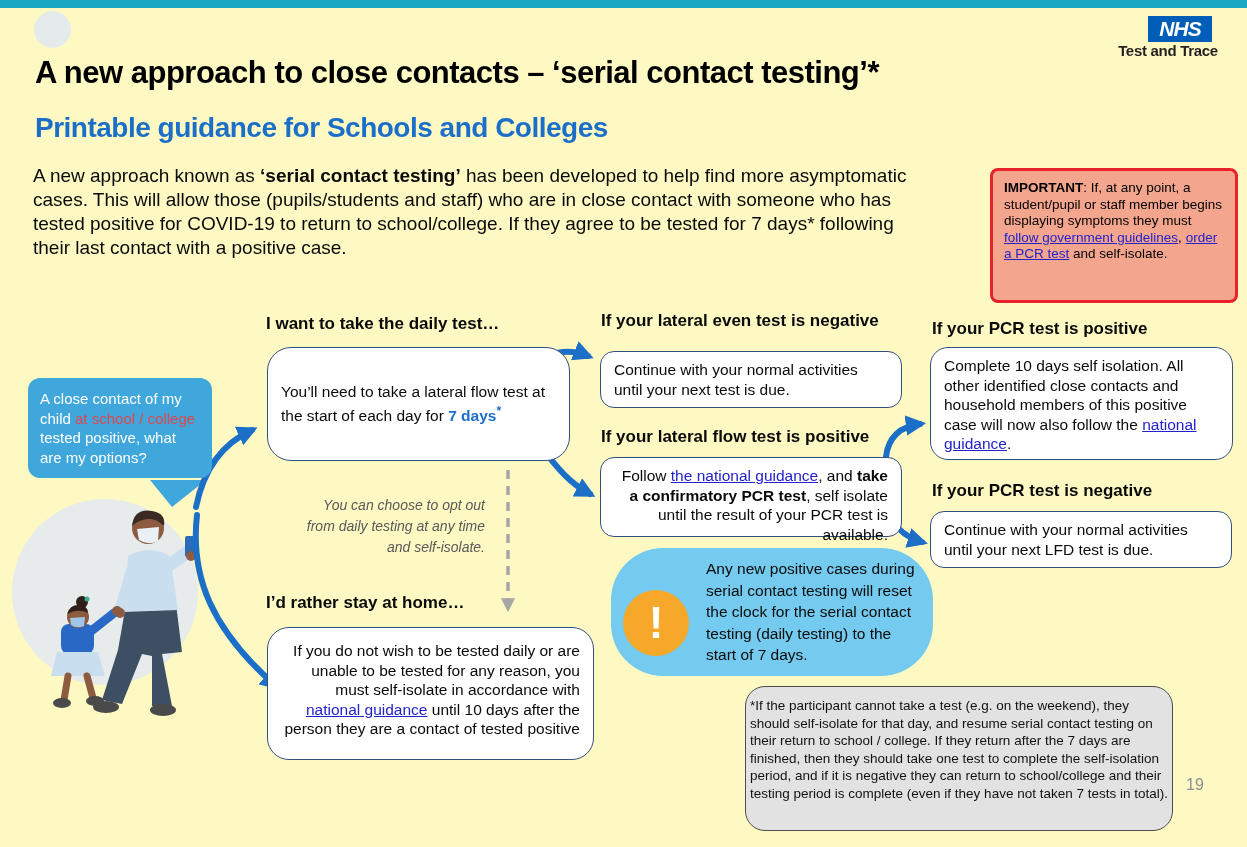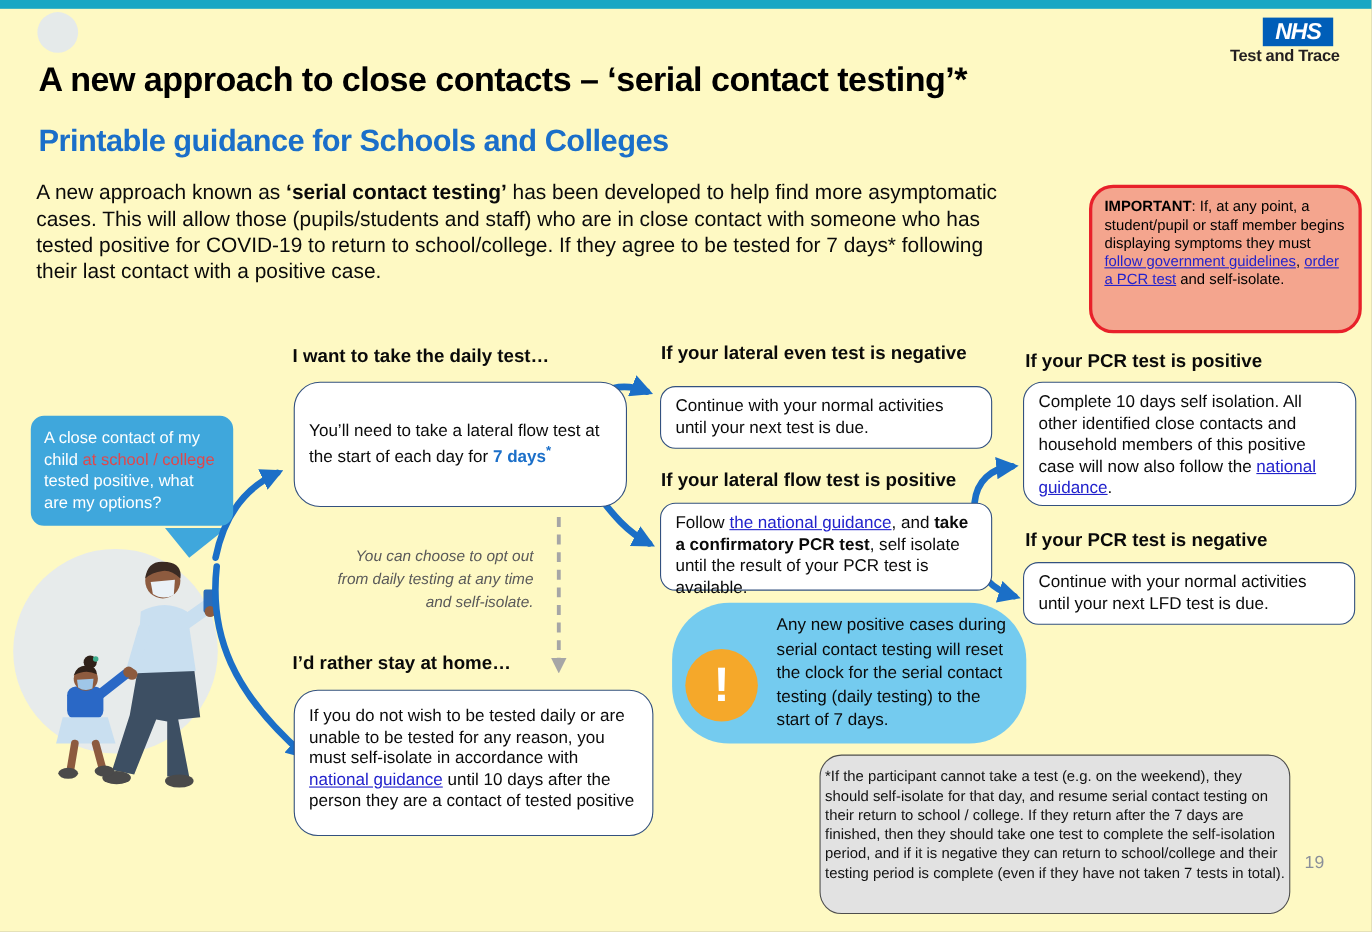--- a/index.html
+++ b/index.html
@@ -16,21 +16,21 @@
   .nhs-box span { color:#fff; font-weight:bold; font-style:italic; font-size:21px; letter-spacing:-1px; }
   .nhs-sub { position:absolute; left:1118px; top:42px; width:100px; text-align:center;
     font-size:15px; font-weight:bold; color:#231f20; letter-spacing:-0.3px; }
 
   .title { position:absolute; left:35px; top:55px; width:1100px; font-size:31px; font-weight:bold; color:#000; letter-spacing:-0.5px; }
   .subtitle { position:absolute; left:35px; top:112px; width:900px; font-size:28px; font-weight:bold; color:#1B6FC9; letter-spacing:-0.5px; }
   .intro { position:absolute; left:33px; top:164px; width:888px; font-size:19px; line-height:24px; color:#0a0a0a; }
 
   .important {
     position:absolute; left:990px; top:168px; width:248px; min-height:135px;
-    background:#F4A58E; border:3px solid #E8212A; border-radius:22px;
+    background:#F4A58E; border:3px solid #E8212A; border-radius:8px;
     padding:9px 11px; font-size:13.5px; line-height:16.5px; color:#000;
   }
   .important b { font-weight:bold; }
   a.doclink { color:#2222CC; text-decoration:underline; cursor:pointer; }
 
   .bubble {
     position:absolute; left:28px; top:378px; width:184px; background:#3FA7DC;
     border-radius:12px; padding:11px 12px; color:#fff; font-size:15px; line-height:19.5px;
   }
   .bubble .hl { color:#E0474C; }
@@ -143,27 +143,27 @@
   <div class="bubble"><span>A close contact of my child </span><span class="hl">at school / college</span><span> tested positive, what are my options?</span></div>
 
   <div class="flow-h" style="left:266px; top:314px;">I want to take the daily test…</div>
   <div class="fbox" style="left:267px; top:347px; width:303px; height:114px; border-radius:24px; display:flex; align-items:center;">
     <div><span>You’ll need to take a lateral flow test at the start of each day for </span><span class="days">7 days</span><span class="days-star">*</span></div>
   </div>
 
   <div class="optout">You can choose to opt out from daily testing at any time and self-isolate.</div>
 
   <div class="flow-h" style="left:266px; top:593px;">I’d rather stay at home…</div>
-  <div class="fbox" style="left:267px; top:627px; width:327px; height:133px; border-radius:22px; padding-top:13px;"><span>If you do not wish to be tested daily or are unable to be tested for any reason, you must self-isolate in accordance with </span><a class="doclink">national guidance</a><span> until 10 days after the person they are a contact of tested positive</span></div>
+  <div class="fbox" style="left:267px; top:627px; width:327px; height:133px; border-radius:22px; padding-top:13px;text-align:right;"><span>If you do not wish to be tested daily or are unable to be tested for any reason, you must self-isolate in accordance with </span><a class="doclink">national guidance</a><span> until 10 days after the person they are a contact of tested positive</span></div>
 
   <div class="flow-h" style="left:601px; top:311px;">If your lateral even test is negative</div>
   <div class="fbox" style="left:600px; top:351px; width:302px; height:57px; border-radius:14px;">Continue with your normal activities until your next test is due.</div>
 
   <div class="flow-h" style="left:601px; top:427px;">If your lateral flow test is positive</div>
-  <div class="fbox" style="left:600px; top:457px; width:302px; height:80px; border-radius:14px;"><span>Follow </span><a class="doclink">the national guidance</a><span>, and </span><b>take a confirmatory PCR test</b><span>, self isolate until the result of your PCR test is available.</span></div>
+  <div class="fbox" style="left:600px; top:457px; width:302px; height:80px; border-radius:14px;text-align:right;"><span>Follow </span><a class="doclink">the national guidance</a><span>, and </span><b>take a confirmatory PCR test</b><span>, self isolate until the result of your PCR test is available.</span></div>
 
   <div class="alert">
     <div class="alert-icon">!</div>
     <div class="alert-text">Any new positive cases during serial contact testing will reset the clock for the serial contact testing (daily testing) to the start of 7 days.</div>
   </div>
 
   <div class="flow-h" style="left:932px; top:319px;">If your PCR test is positive</div>
   <div class="fbox" style="left:930px; top:347px; width:303px; height:113px; border-radius:18px;"><span>Complete 10 days self isolation.  All other identified close contacts and household members of this positive case will now also follow the </span><a class="doclink">national guidance</a><span>.</span></div>
 
   <div class="flow-h" style="left:932px; top:481px;">If your PCR test is negative</div>

